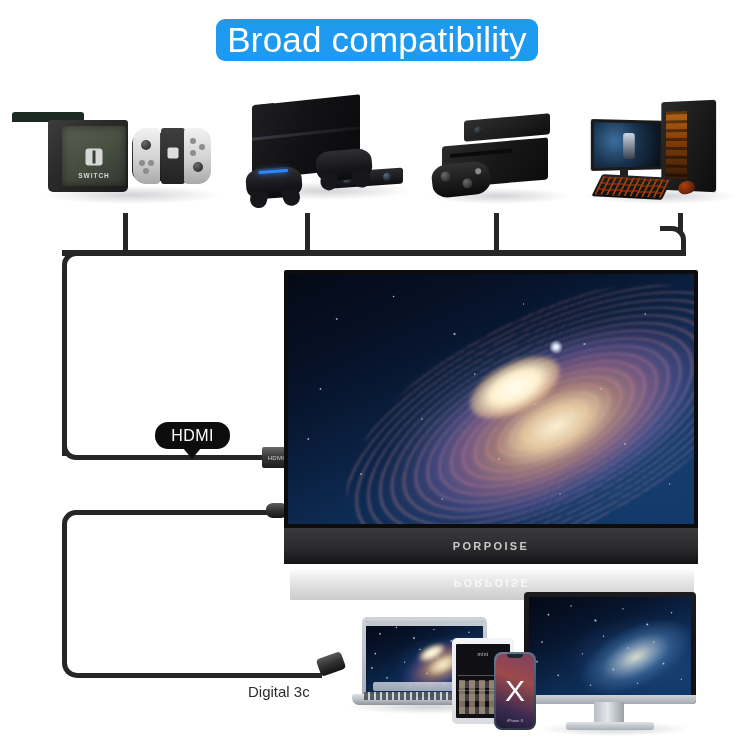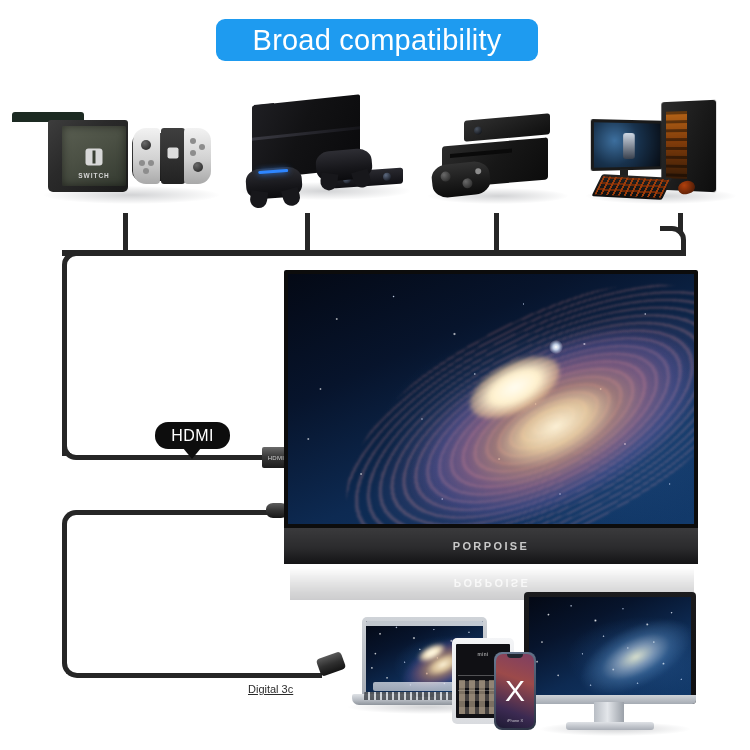--- a/index.html
+++ b/index.html
@@ -16,21 +16,21 @@
   .title-banner {
     position: absolute;
     left: 216px; top: 19px;
     width: 322px; height: 42px;
     background: #1e9bf0;
     border-radius: 9px;
     display: flex; align-items: center; justify-content: center;
   }
   .title-banner span {
     color: #ffffff;
-    font-size: 29px;
+    font-size: 35px;
     letter-spacing: .2px;
     white-space: nowrap;
   }
 
   
   .wire { position: absolute; background: #262626; }
   .bus {
     position: absolute;
     left: 62px; top: 250px; width: 620px; height: 6px;
     background: #262626;
@@ -155,23 +155,22 @@
     content: "";
     position: absolute; left: 32px; top: -10px;
     border-left: 9px solid transparent;
     border-right: 9px solid transparent;
     border-bottom: 11px solid #0d0d0d;
   }
 
   .caption {
     position: absolute;
     left: 248px; top: 683px;
-    font-size: 11px; color: #2b2b2b;
+    font-size: 15px; color: #2b2b2b;
     white-space: nowrap;
-    text-decoration: underline;
   }
 
   
   .device { position: absolute; }
 
   
   .sw-dock {
     position: absolute; left: 48px; top: 120px;
     width: 80px; height: 72px;
     background: linear-gradient(135deg,#3d3d3d 0%,#2a2a2a 40%,#1a1a1a 100%);

